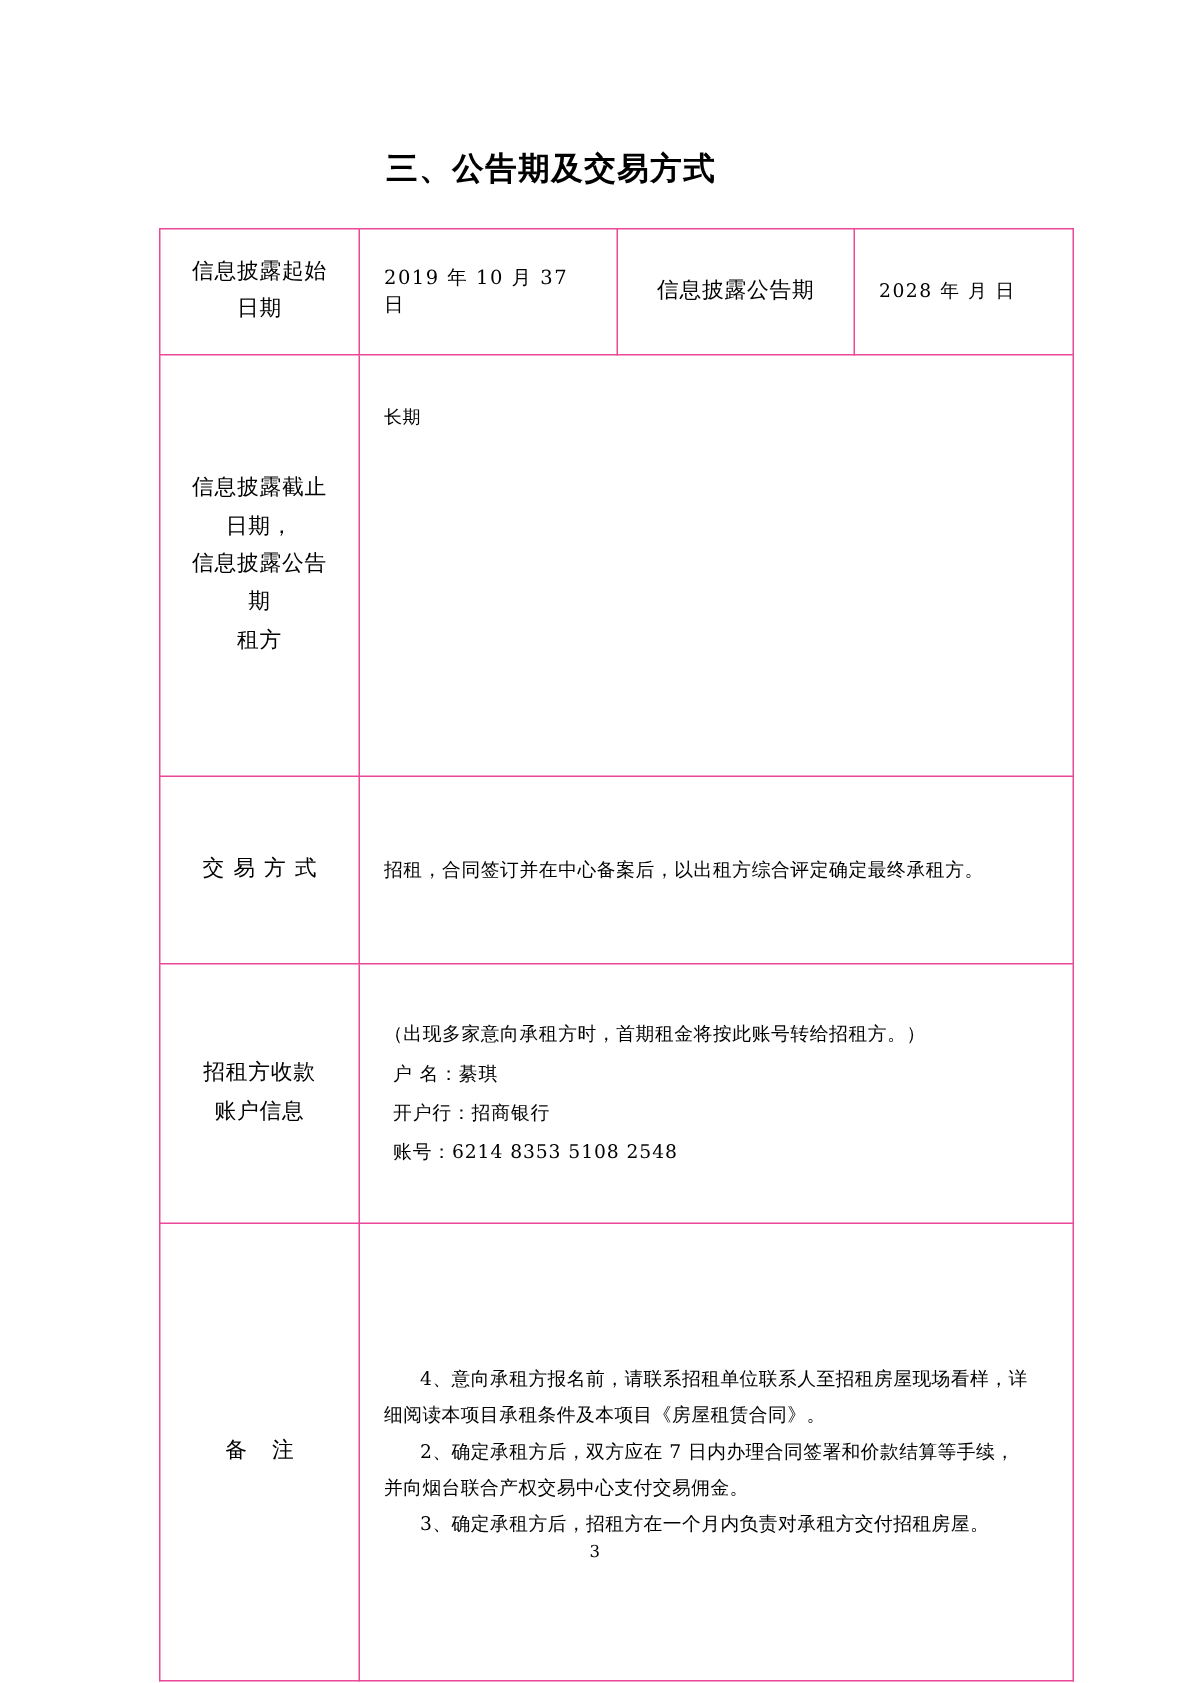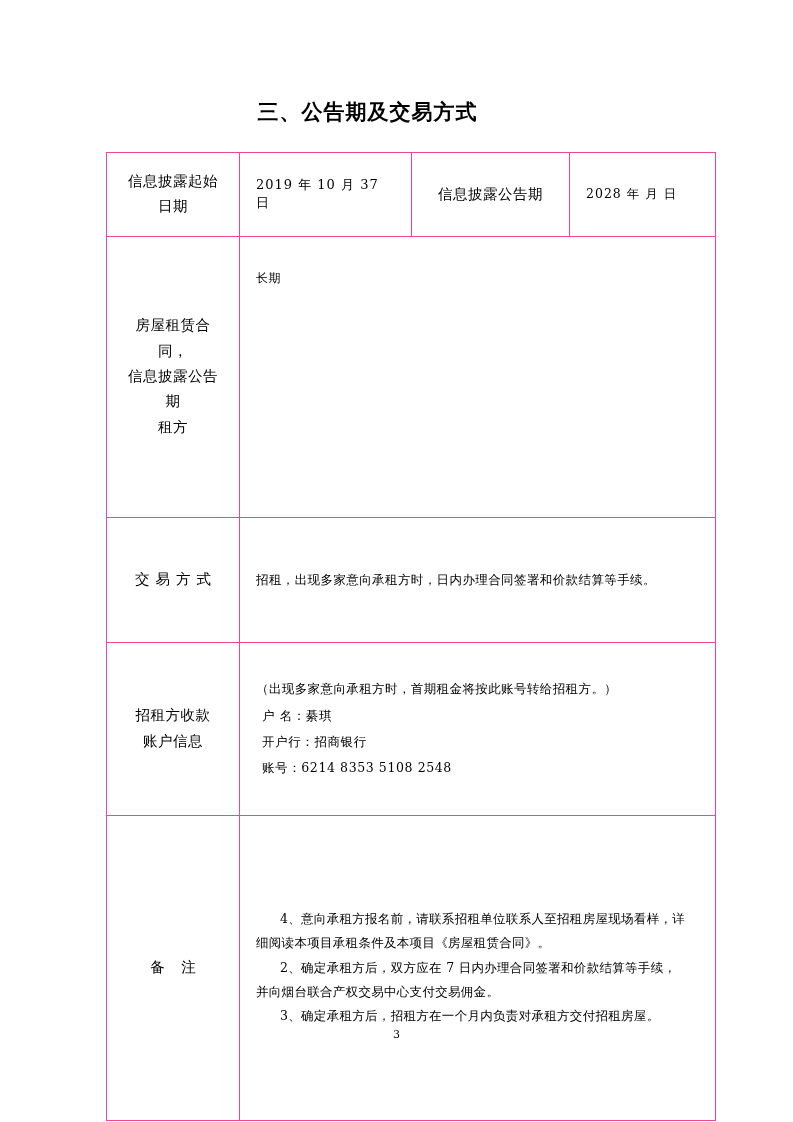--- a/index.html
+++ b/index.html
@@ -140,32 +140,32 @@
       <tr>
         <td class="lbl tall-1">信息披露起始日期</td>
         <td class="date-cell">2019 年 10 月  37  日</td>
         <td class="lbl">信息披露公告期</td>
         <td class="date-cell2">2028 年      月      日</td>
       </tr>
 
 
       <tr>
         <td class="lbl tall-3">
-          <div>房屋租赁合同，</div>
+          <div>信息披露截止日期，</div>
           <div>信息披露公告期</div>
           <div>租方</div>
         </td>
         <td class="val val-small" colspan="3" style="vertical-align:middle;">
           <div style="margin-top:-110px;">长期</div>
         </td>
       </tr>
 
       <tr>
         <td class="lbl lbl-spaced tall-4">交易方式</td>
-        <td class="val val-center-ish" colspan="3">招租，出现多家意向承租方时，日内办理合同签署和价款结算等手续。</td>
+        <td class="val val-center-ish" colspan="3">招租，合同签订并在中心备案后，以出租方综合评定确定最终承租方。</td>
       </tr>
 
       <tr>
         <td class="lbl tall-5">
           <div>招租方收款</div>
           <div>账户信息</div>
         </td>
         <td class="val" colspan="3">
           <div class="acct-head">（出现多家意向承租方时，首期租金将按此账号转给招租方。）</div>
           <div class="acct-line">户  名：綦琪</div>

